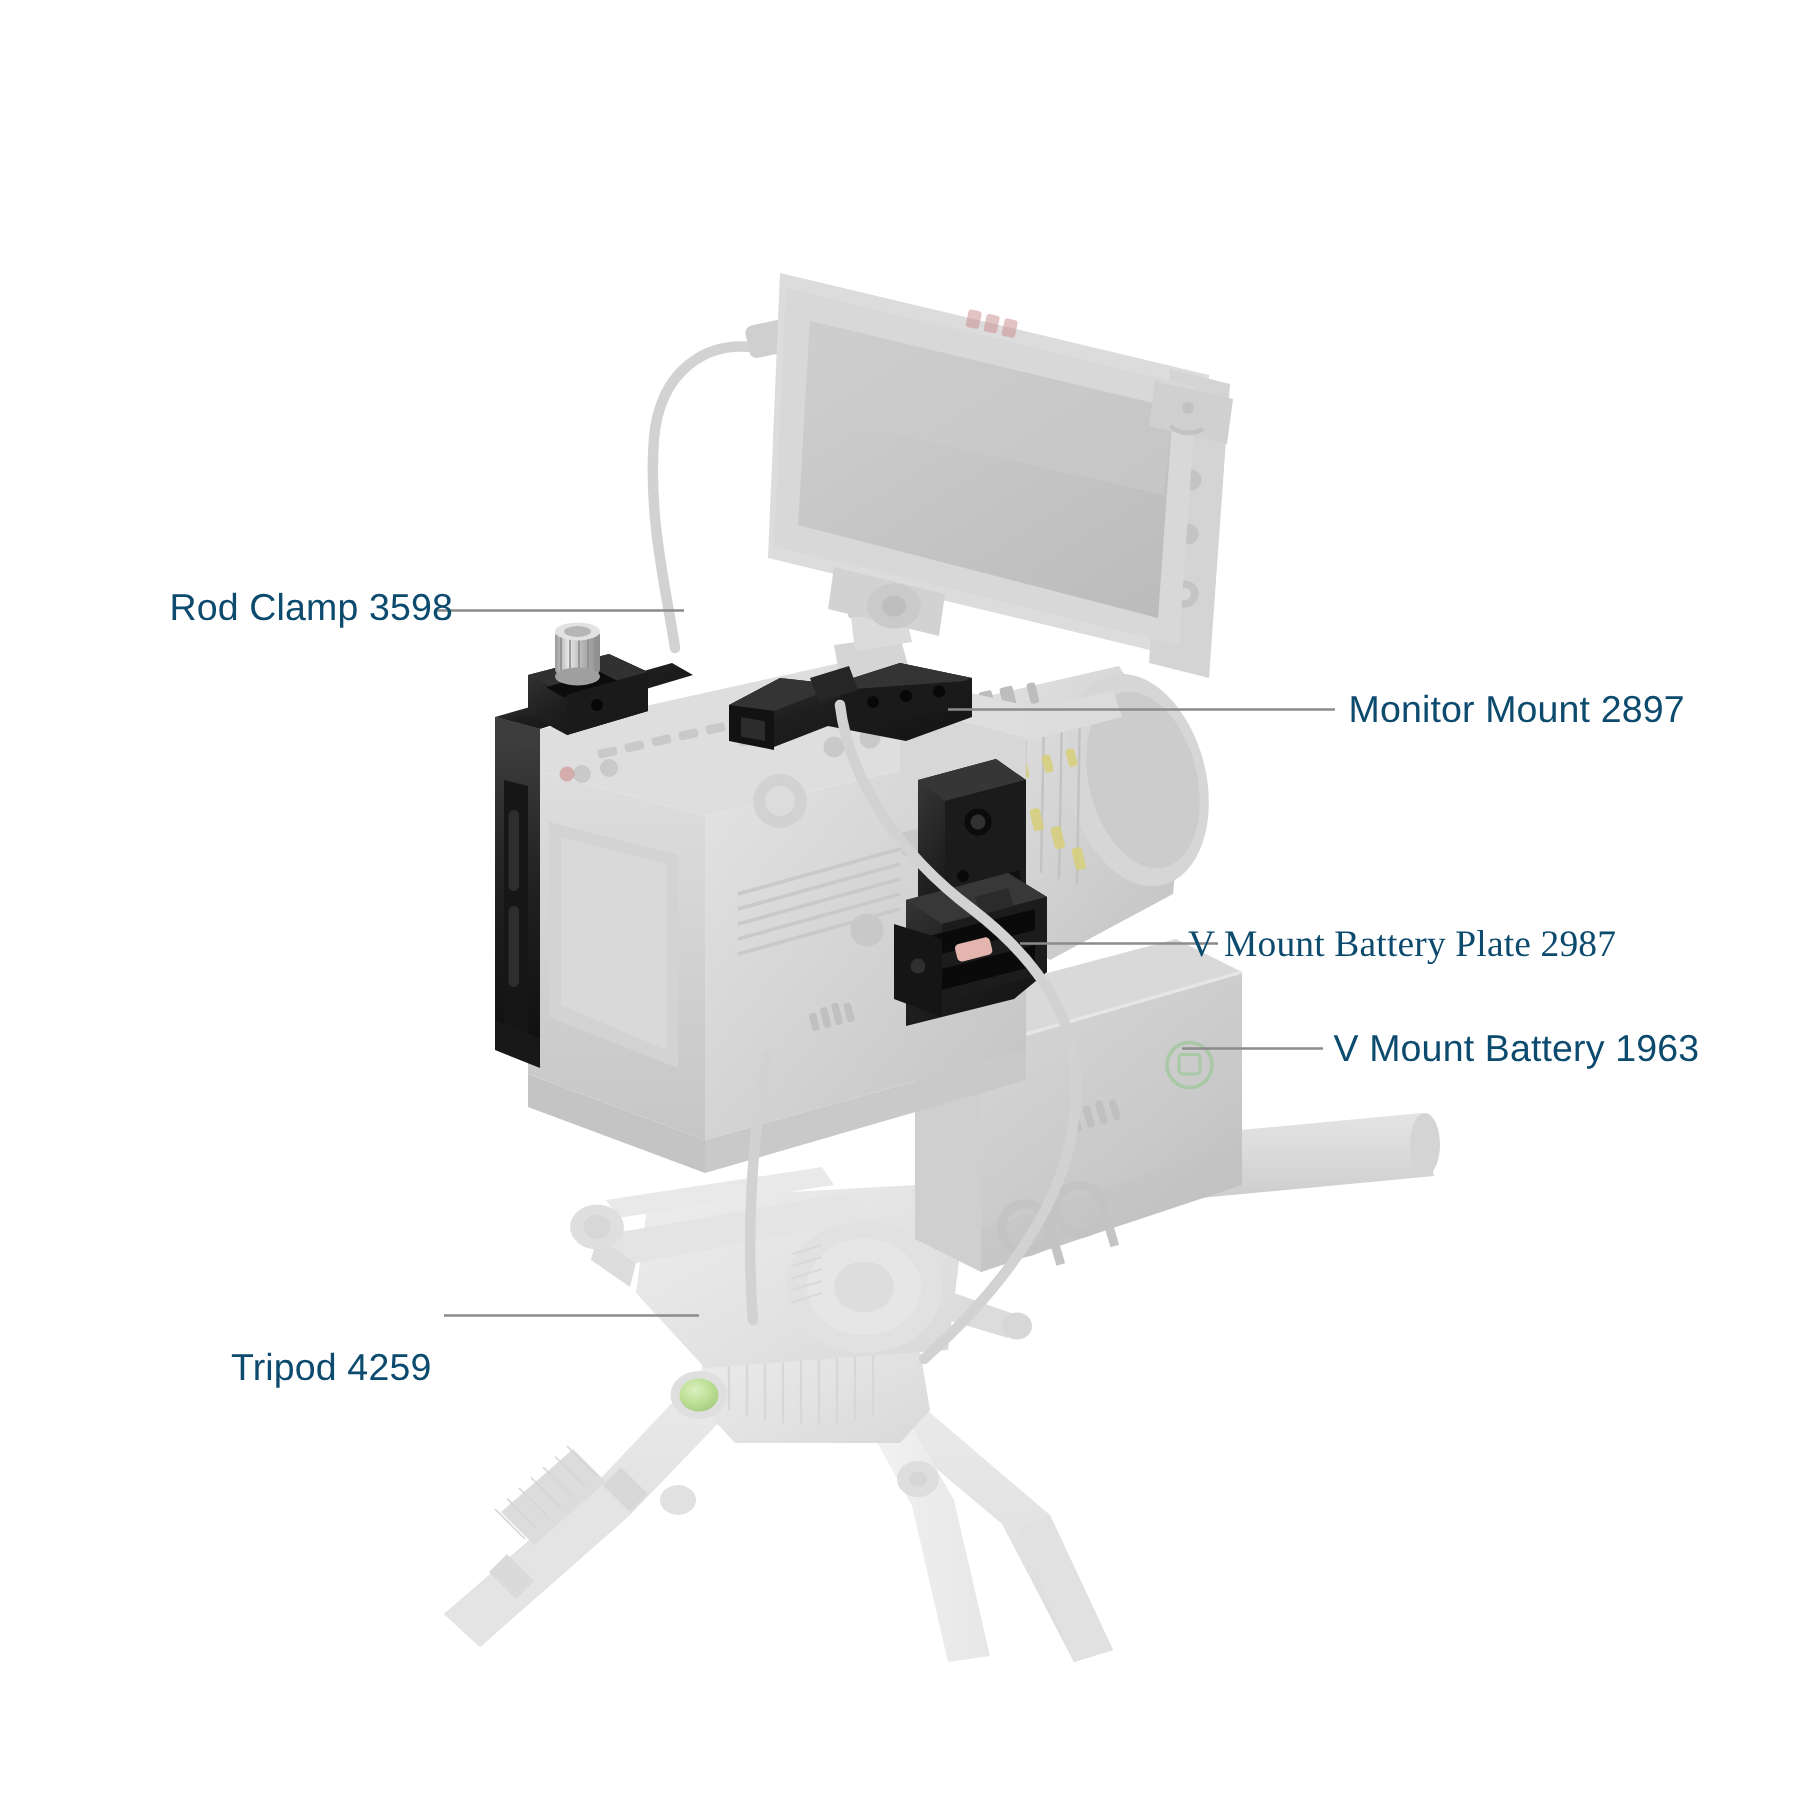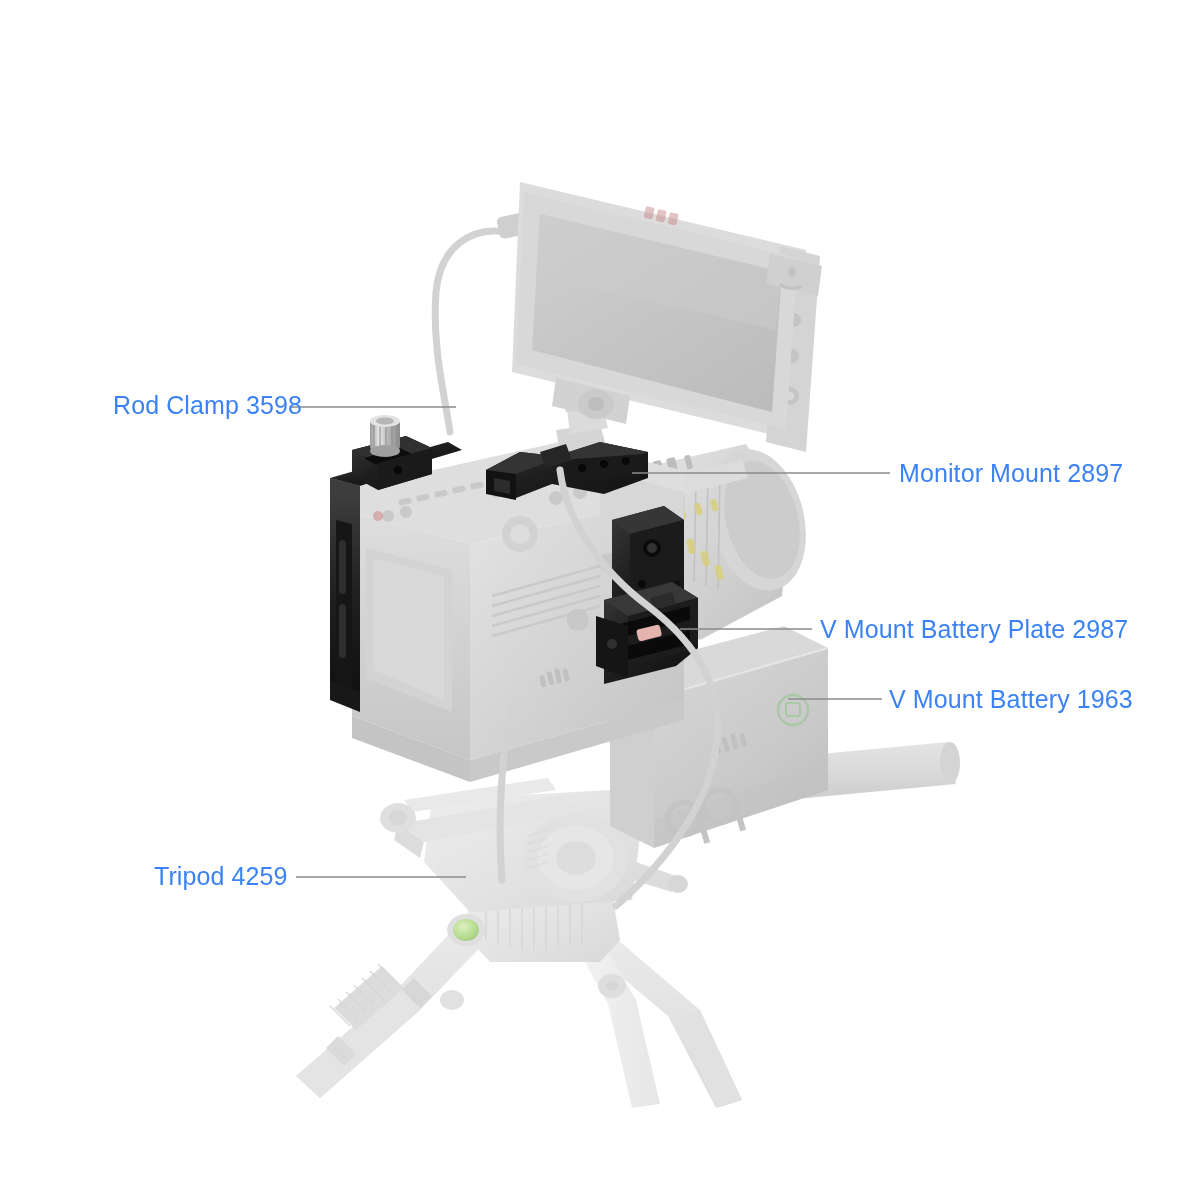--- a/index.html
+++ b/index.html
@@ -26,21 +26,21 @@
   #stage svg {
     display: block;
     width: 1200px;
     height: 1200px;
   }
 
   
   .callout {
     position: absolute;
     white-space: nowrap;
-    color: #3b82f6;
+    color: #0c4a6e;
     font-size: 25px;
     line-height: 1;
     letter-spacing: .1px;
     font-family: "Liberation Sans", "DejaVu Sans", sans-serif;
   }
   .callout.right { text-align: left; }
   .callout.left  { text-align: right; }
 </style>
 </head>
 <body>
@@ -450,23 +450,23 @@
 </div>
 
 <div class="callout left" style="left:113px; top:393px;">
   <span>Rod Clamp 3598</span>
 </div>
 
 <div class="callout right" style="left:899px; top:461px;">
   <span>Monitor Mount 2897</span>
 </div>
 
-<div class="callout right" style="left:820px; top:617px;">
+<div class="callout right" style="left:792px; top:617px;font-family:Liberation Serif, serif;">
   <span>V Mount Battery Plate 2987</span>
 </div>
 
 <div class="callout right" style="left:889px; top:687px;">
   <span>V Mount Battery 1963</span>
 </div>
 
-<div class="callout left" style="left:154px; top:864px;">
+<div class="callout left" style="left:154px; top:900px;">
   <span>Tripod 4259</span>
 </div>
 
 </body></html>

